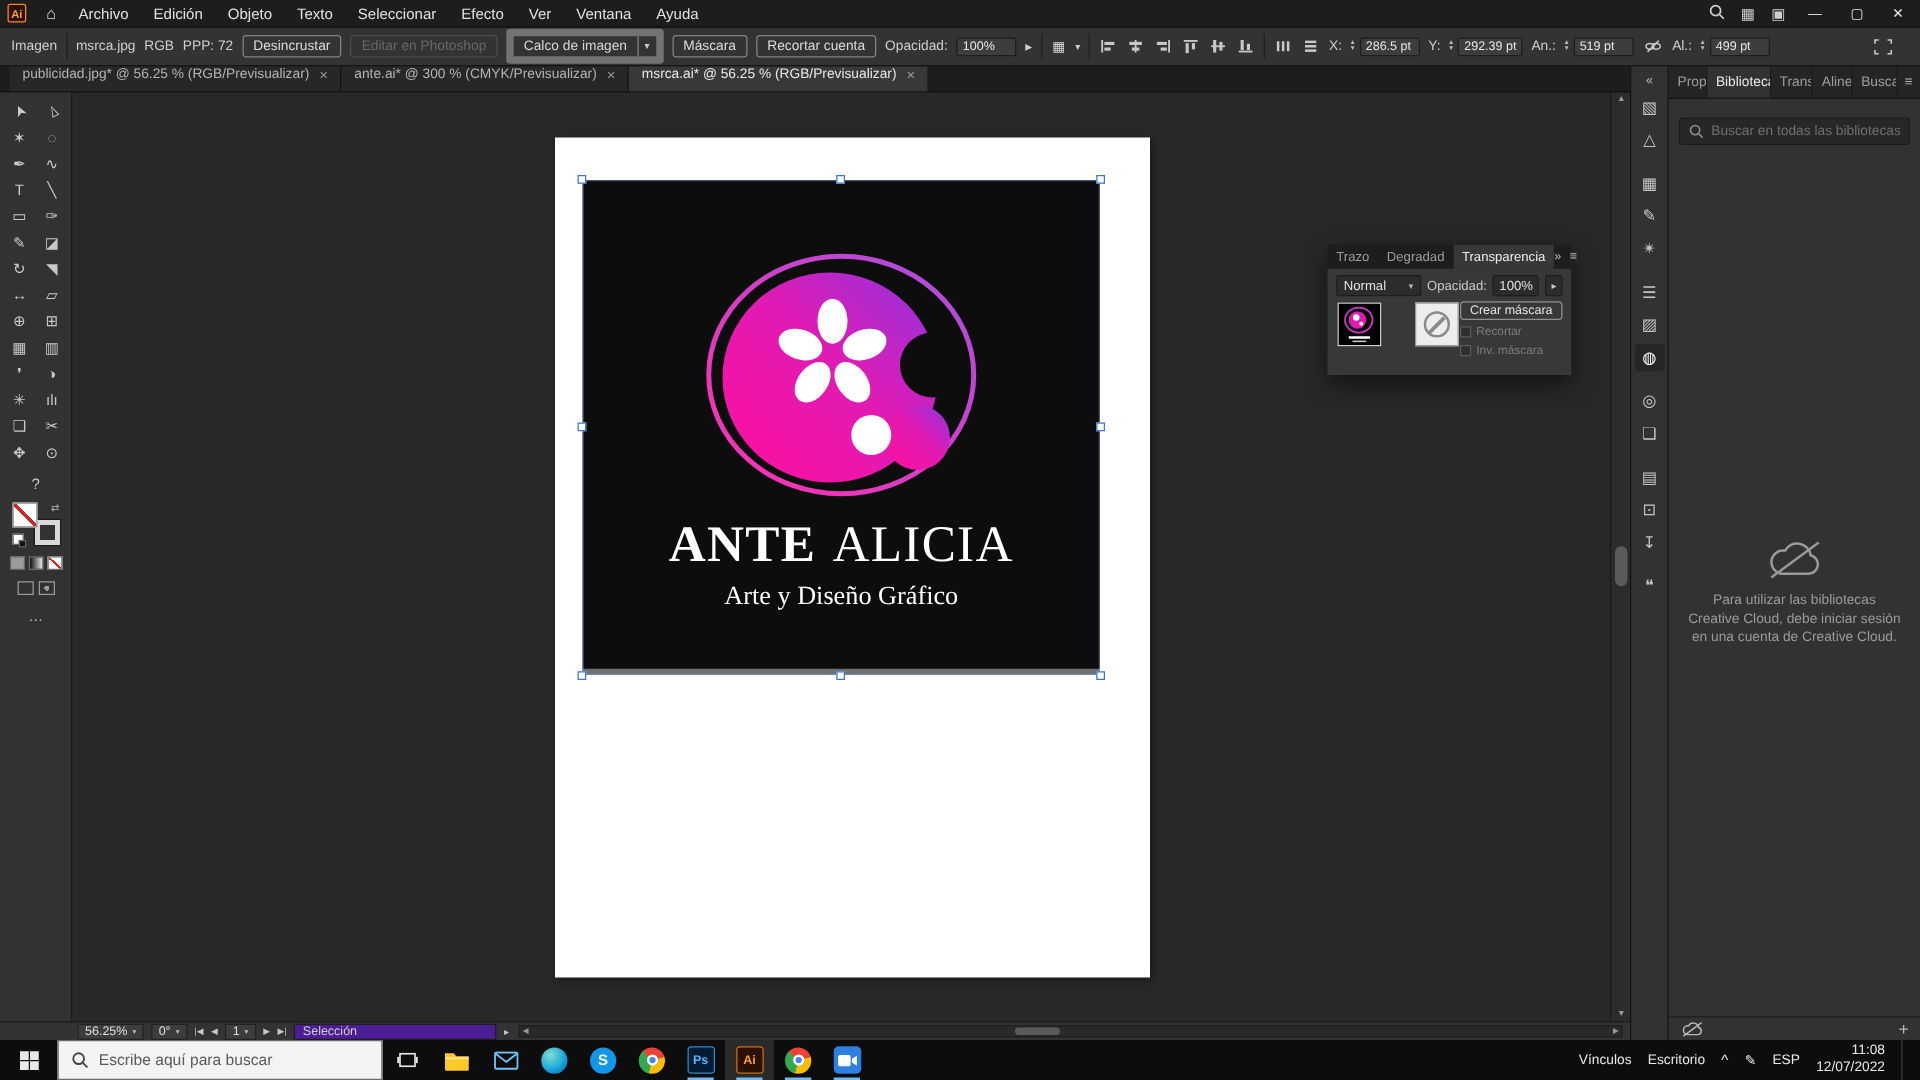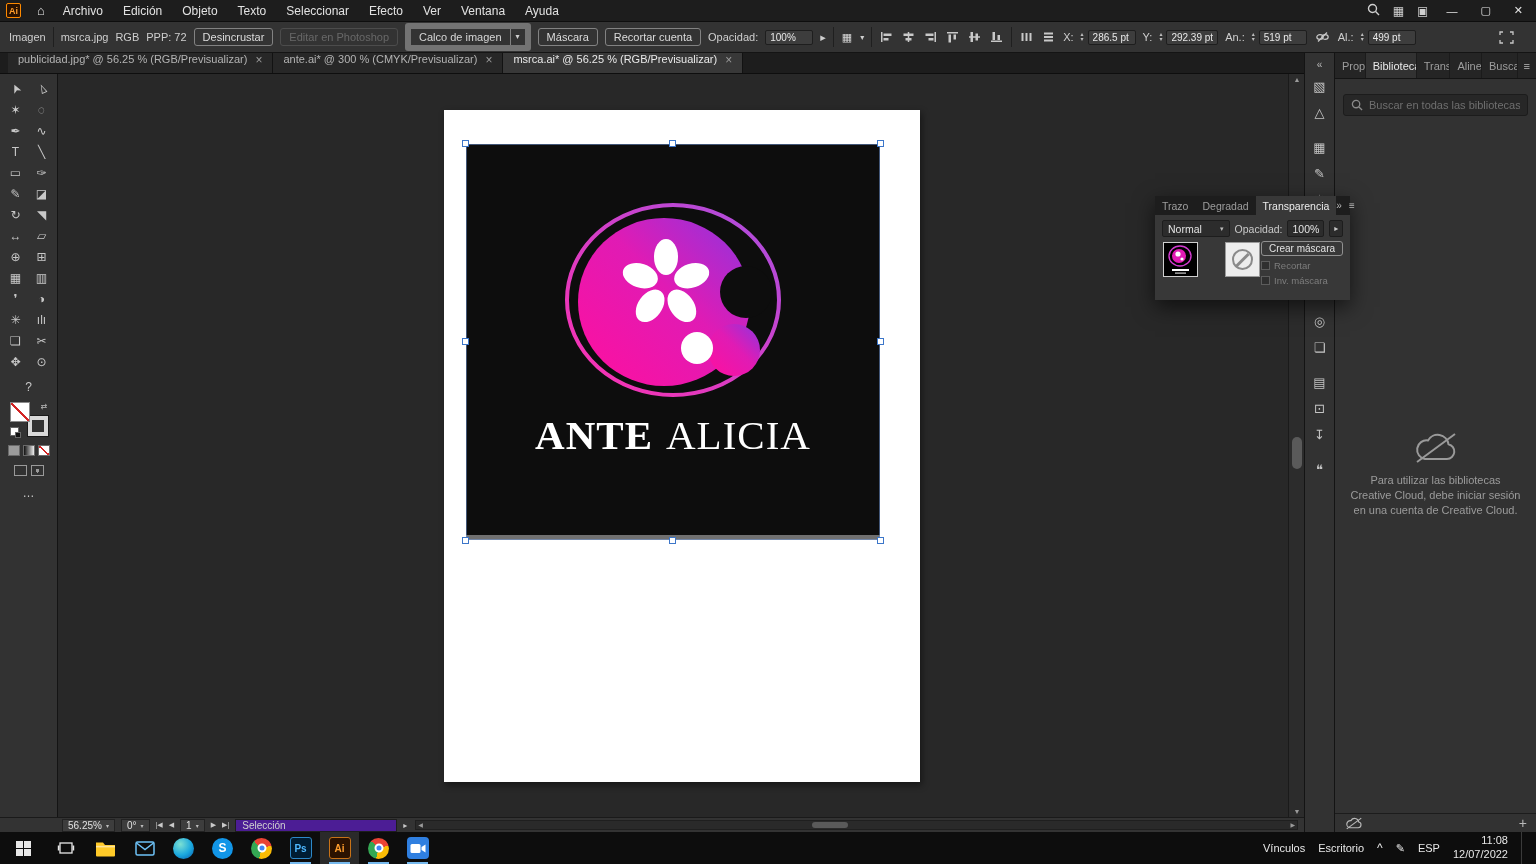--- a/index.html
+++ b/index.html
@@ -71,21 +71,21 @@
   .logo-title .t2{font-weight:400;margin-left:13px}
   .logo-sub{position:absolute;left:0;top:320px;width:100%;text-align:center;color:#fff;
             font-family:"Liberation Serif","DejaVu Serif",serif;font-size:21px}
 
   
   .vscroll{position:absolute;left:1288px;top:74px;width:16px;height:743px;background:#2c2c2c;border-left:1px solid #1a1a1a}
   .vthumb{position:absolute;left:3px;top:363px;width:10px;height:32px;background:#5a5a5a;border-radius:5px}
   .varr{position:absolute;left:0;width:16px;text-align:center;font-size:7px;color:#9a9a9a}
 
   
-  .fpanel{position:absolute;left:1155px;top:196px;width:195px;z-index:6;box-shadow:0 7px 20px rgba(0,0,0,.6)}
+  .fpanel{position:absolute;left:1062px;top:196px;width:195px;z-index:6;box-shadow:0 7px 20px rgba(0,0,0,.6)}
   .fp-tabs{height:19px;background:#1d1d1d;display:flex;align-items:stretch;font-size:10.5px}
   .fp-tab{padding:0 7px;display:flex;align-items:center;color:#9d9d9d;white-space:nowrap}
   .fp-tab.active{background:#383838;color:#ececec}
   .fp-right{margin-left:auto;display:flex;align-items:center;gap:7px;padding-right:6px;color:#b9b9b9;font-size:10px}
   .fp-body{height:85px;background:#383838;padding:5px 7px;position:relative}
   .fp-row{display:flex;align-items:center;gap:5px}
   .fp-select{display:flex;align-items:center;justify-content:space-between;width:74px;height:17px;background:#2c2c2c;border:1px solid #1d1d1d;border-radius:2px;padding:0 5px;font-size:10.5px;color:#e2e2e2}
   .fp-select .ch{font-size:7px;color:#bbb}
   .fp-lab{font-size:10.5px;color:#c9c9c9}
   .fp-val{display:flex;align-items:center;gap:3px;background:#2c2c2c;border:1px solid #1d1d1d;border-radius:2px;height:17px;padding:0 4px;font-size:10.5px;color:#e2e2e2}
@@ -394,20 +394,21 @@
           <ellipse cx="200" cy="113" rx="12" ry="18" transform="rotate(72 200 140)"></ellipse>
           <ellipse cx="200" cy="113" rx="12" ry="18" transform="rotate(144 200 140)"></ellipse>
           <ellipse cx="200" cy="113" rx="12" ry="18" transform="rotate(216 200 140)"></ellipse>
           <ellipse cx="200" cy="113" rx="12" ry="18" transform="rotate(288 200 140)"></ellipse>
         </g>
         <circle cx="231" cy="204" r="16" fill="#ffffff"></circle>
       </svg>
       <div class="logo-title">
         <span class="t1">ANTE</span><span class="t2">ALICIA</span>
       </div>
+      <div class="logo-sub">Arte y Diseño Gráfico</div>
       <div class="imgstrip"></div>
       <div class="selborder"></div>
       <div class="handle" style="left:-4px;top:-4px"></div>
       <div class="handle" style="left:203px;top:-4px"></div>
       <div class="handle" style="right:-4px;top:-4px"></div>
       <div class="handle" style="left:-4px;top:194px"></div>
       <div class="handle" style="right:-4px;top:194px"></div>
       <div class="handle" style="left:-4px;bottom:-4px"></div>
       <div class="handle" style="left:203px;bottom:-4px"></div>
       <div class="handle" style="right:-4px;bottom:-4px"></div>
@@ -556,20 +557,27 @@
 
   <div class="taskbar">
     <div class="tbstart">
       <span class="winlogo">
           <i></i>
           <i></i>
           <i></i>
           <i></i>
         </span>
     </div>
+    <div class="tbsearch">
+      <svg width="14" height="14" viewBox="0 0 13 13">
+          <circle cx="5.5" cy="5.5" r="4" fill="none" stroke="#444" stroke-width="1.4"></circle>
+          <line x1="8.6" y1="8.6" x2="12" y2="12" stroke="#444" stroke-width="1.4"></line>
+        </svg>
+      <input type="text" placeholder="Escribe aquí para buscar" style="">
+    </div>
     <div class="tbbtn">
       <svg width="18" height="16" viewBox="0 0 18 16">
           <rect x="3" y="3" width="12" height="10" fill="none" stroke="#e8e8e8" stroke-width="1.3"></rect>
           <rect x="0.8" y="5.5" width="1.6" height="5" fill="#e8e8e8"></rect>
           <rect x="15.6" y="5.5" width="1.6" height="5" fill="#e8e8e8"></rect>
         </svg>
     </div>
     <div class="tbapp">
       <svg width="21" height="17" viewBox="0 0 21 17">
           <path d="M1 2.5 h7 l2 2.5 h10 v10.5 a1 1 0 0 1 -1 1 H2 a1 1 0 0 1 -1 -1 Z" fill="#ffca28"></path>

